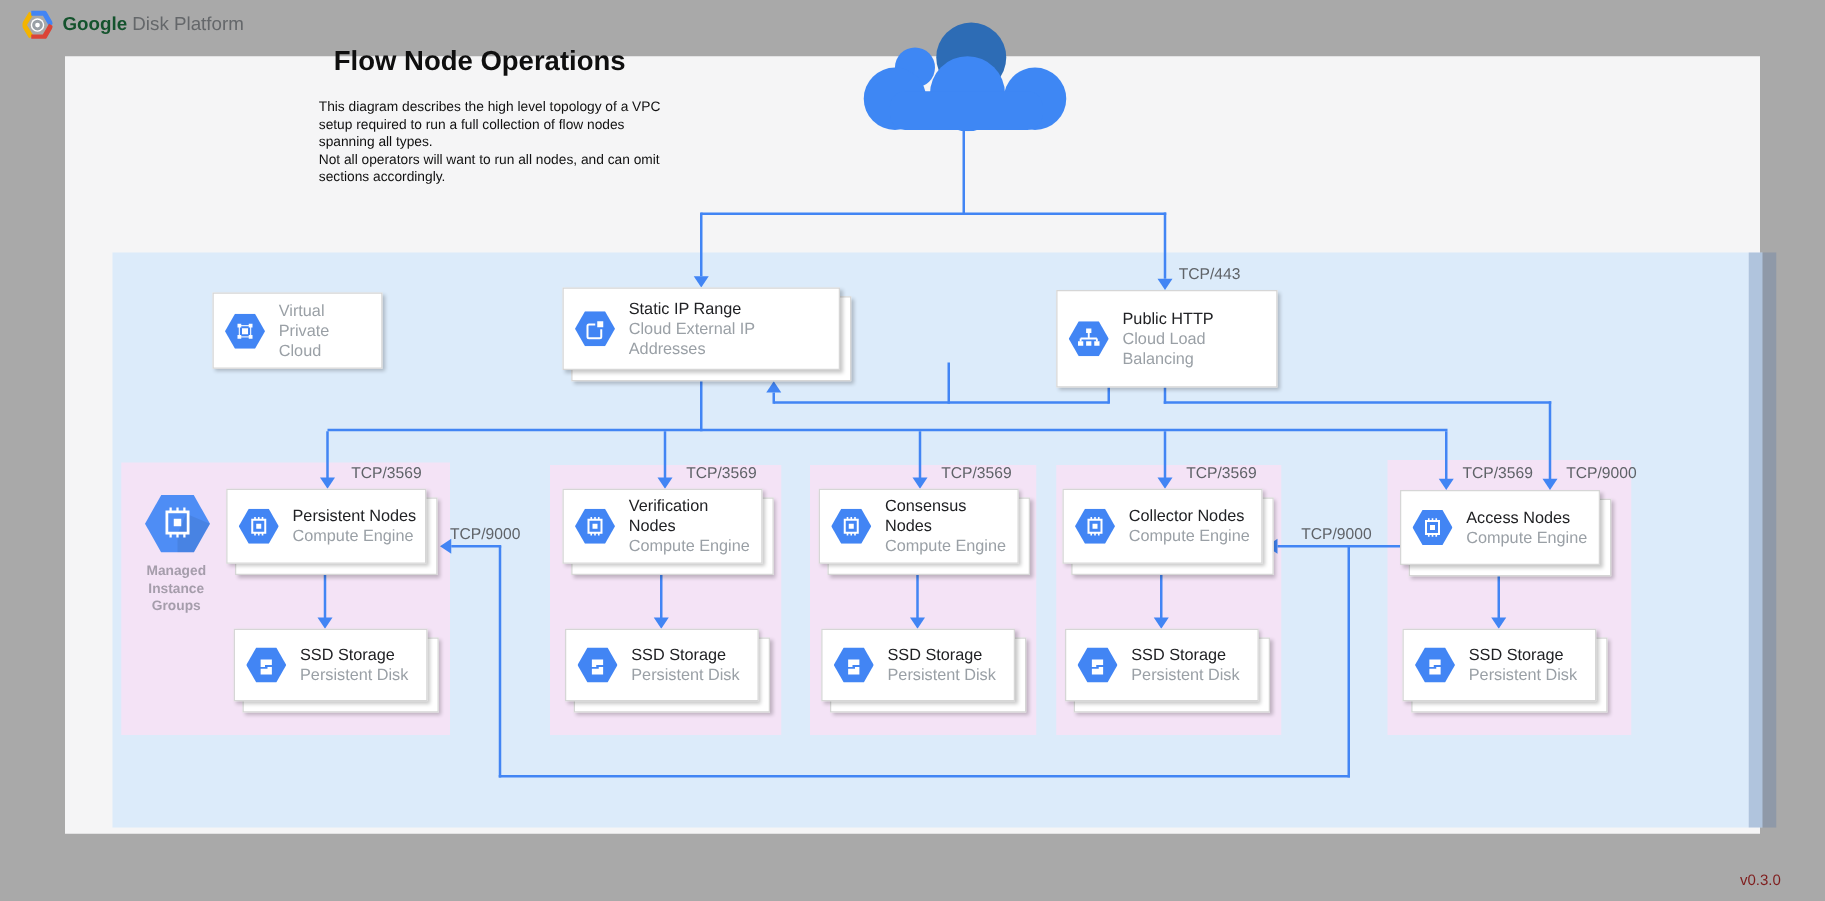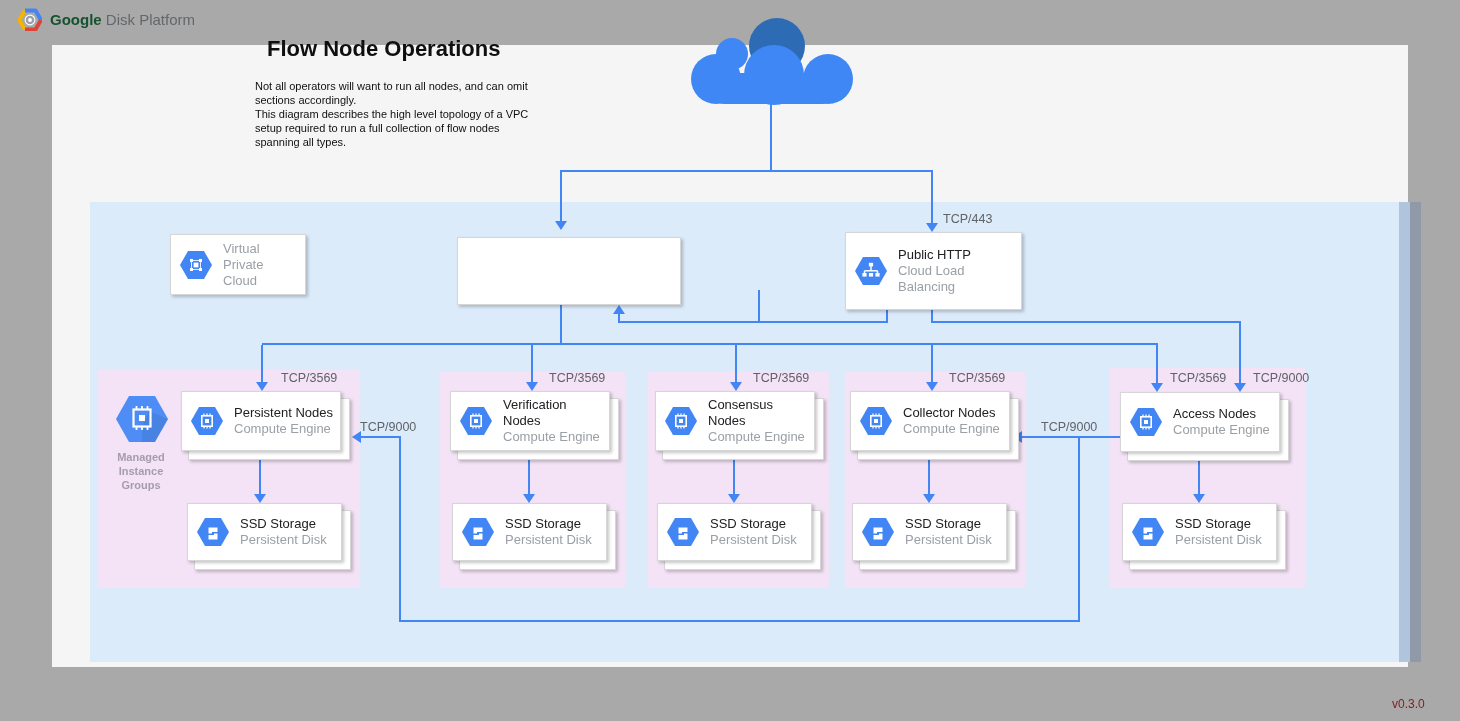--- a/index.html
+++ b/index.html
@@ -140,22 +140,22 @@
     <svg width="24" height="23">
         <use href="#sym-gcp-logo"></use>
       </svg>
     <div class="brand-text"><b>Google</b><span> Disk Platform</span></div>
   </div>
 
   <div class="page"></div>
 
   <div class="title">Flow Node Operations</div>
   <div class="desc">
+    <div>This diagram describes the high level topology of a VPC setup required to run a full collection of flow nodes spanning all types.</div>
     <div>Not all operators will want to run all nodes, and can omit sections accordingly.</div>
-    <div>This diagram describes the high level topology of a VPC setup required to run a full collection of flow nodes spanning all types.</div>
   </div>
 
   <svg class="cloud" viewBox="0 0 180 88">
     <circle cx="95" cy="29" r="28" fill="#2d6cb5"></circle>
     <circle cx="50" cy="37" r="16" fill="#3e87f4"></circle>
     <circle cx="34" cy="62" r="25" fill="#3e87f4"></circle>
     <circle cx="92" cy="58" r="30" fill="#3e87f4"></circle>
     <circle cx="146" cy="62" r="25" fill="#3e87f4"></circle>
     <rect x="30" y="56" width="122" height="31" rx="12" fill="#3e87f4"></rect>
   </svg>
@@ -233,20 +233,29 @@
     <svg class="hexicon">
         <use href="#sym-vpc"></use>
       </svg>
     <div class="ct">
       <div class="s">Virtual</div>
       <div class="s">Private Cloud</div>
     </div>
   </div>
 
   <div class="card-back" style="left:457px;top:237px;width:222px;height:66px"></div>
+  <div class="card" style="left:450px;top:230px;width:222px;height:66px">
+    <svg class="hexicon">
+        <use href="#sym-ip"></use>
+      </svg>
+    <div class="ct">
+      <div class="t">Static IP Range</div>
+      <div class="s">Cloud External IP Addresses</div>
+    </div>
+  </div>
 
 
   <div class="card" style="left:845px;top:232px;width:177px;height:78px">
     <svg class="hexicon">
         <use href="#sym-lb"></use>
       </svg>
     <div class="ct">
       <div class="t">Public HTTP</div>
       <div class="s">Cloud Load Balancing</div>
     </div>

